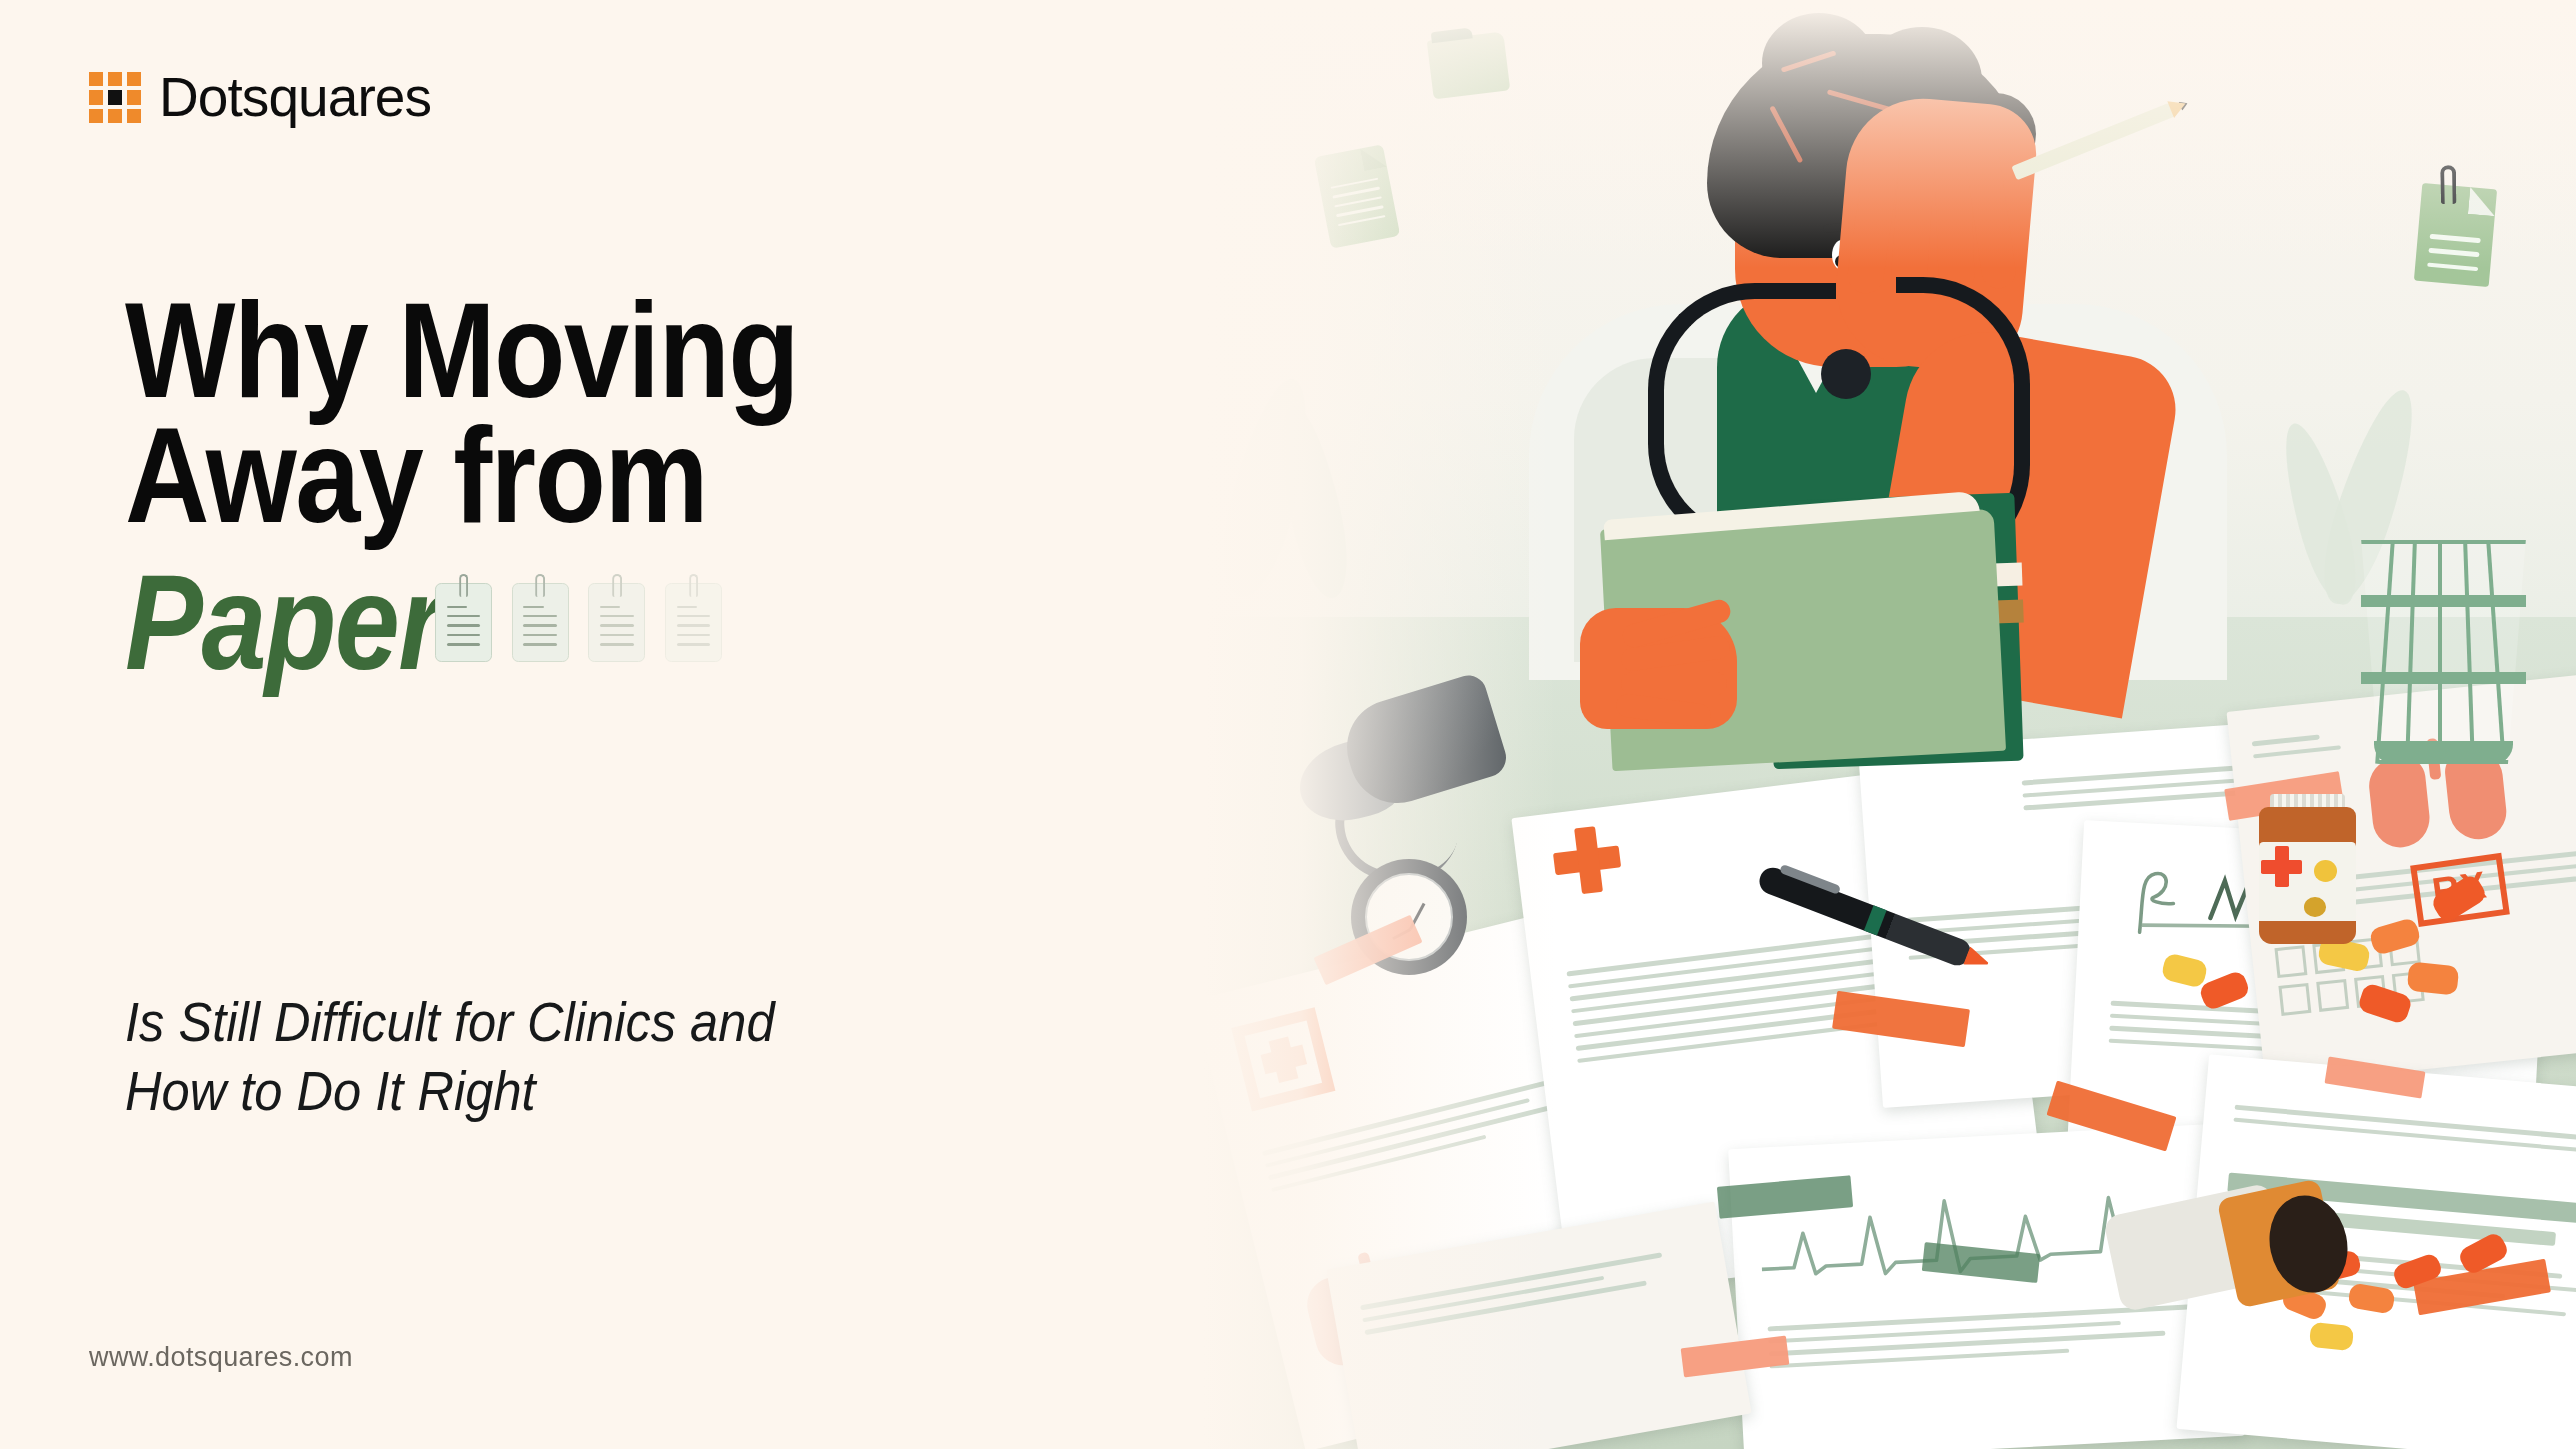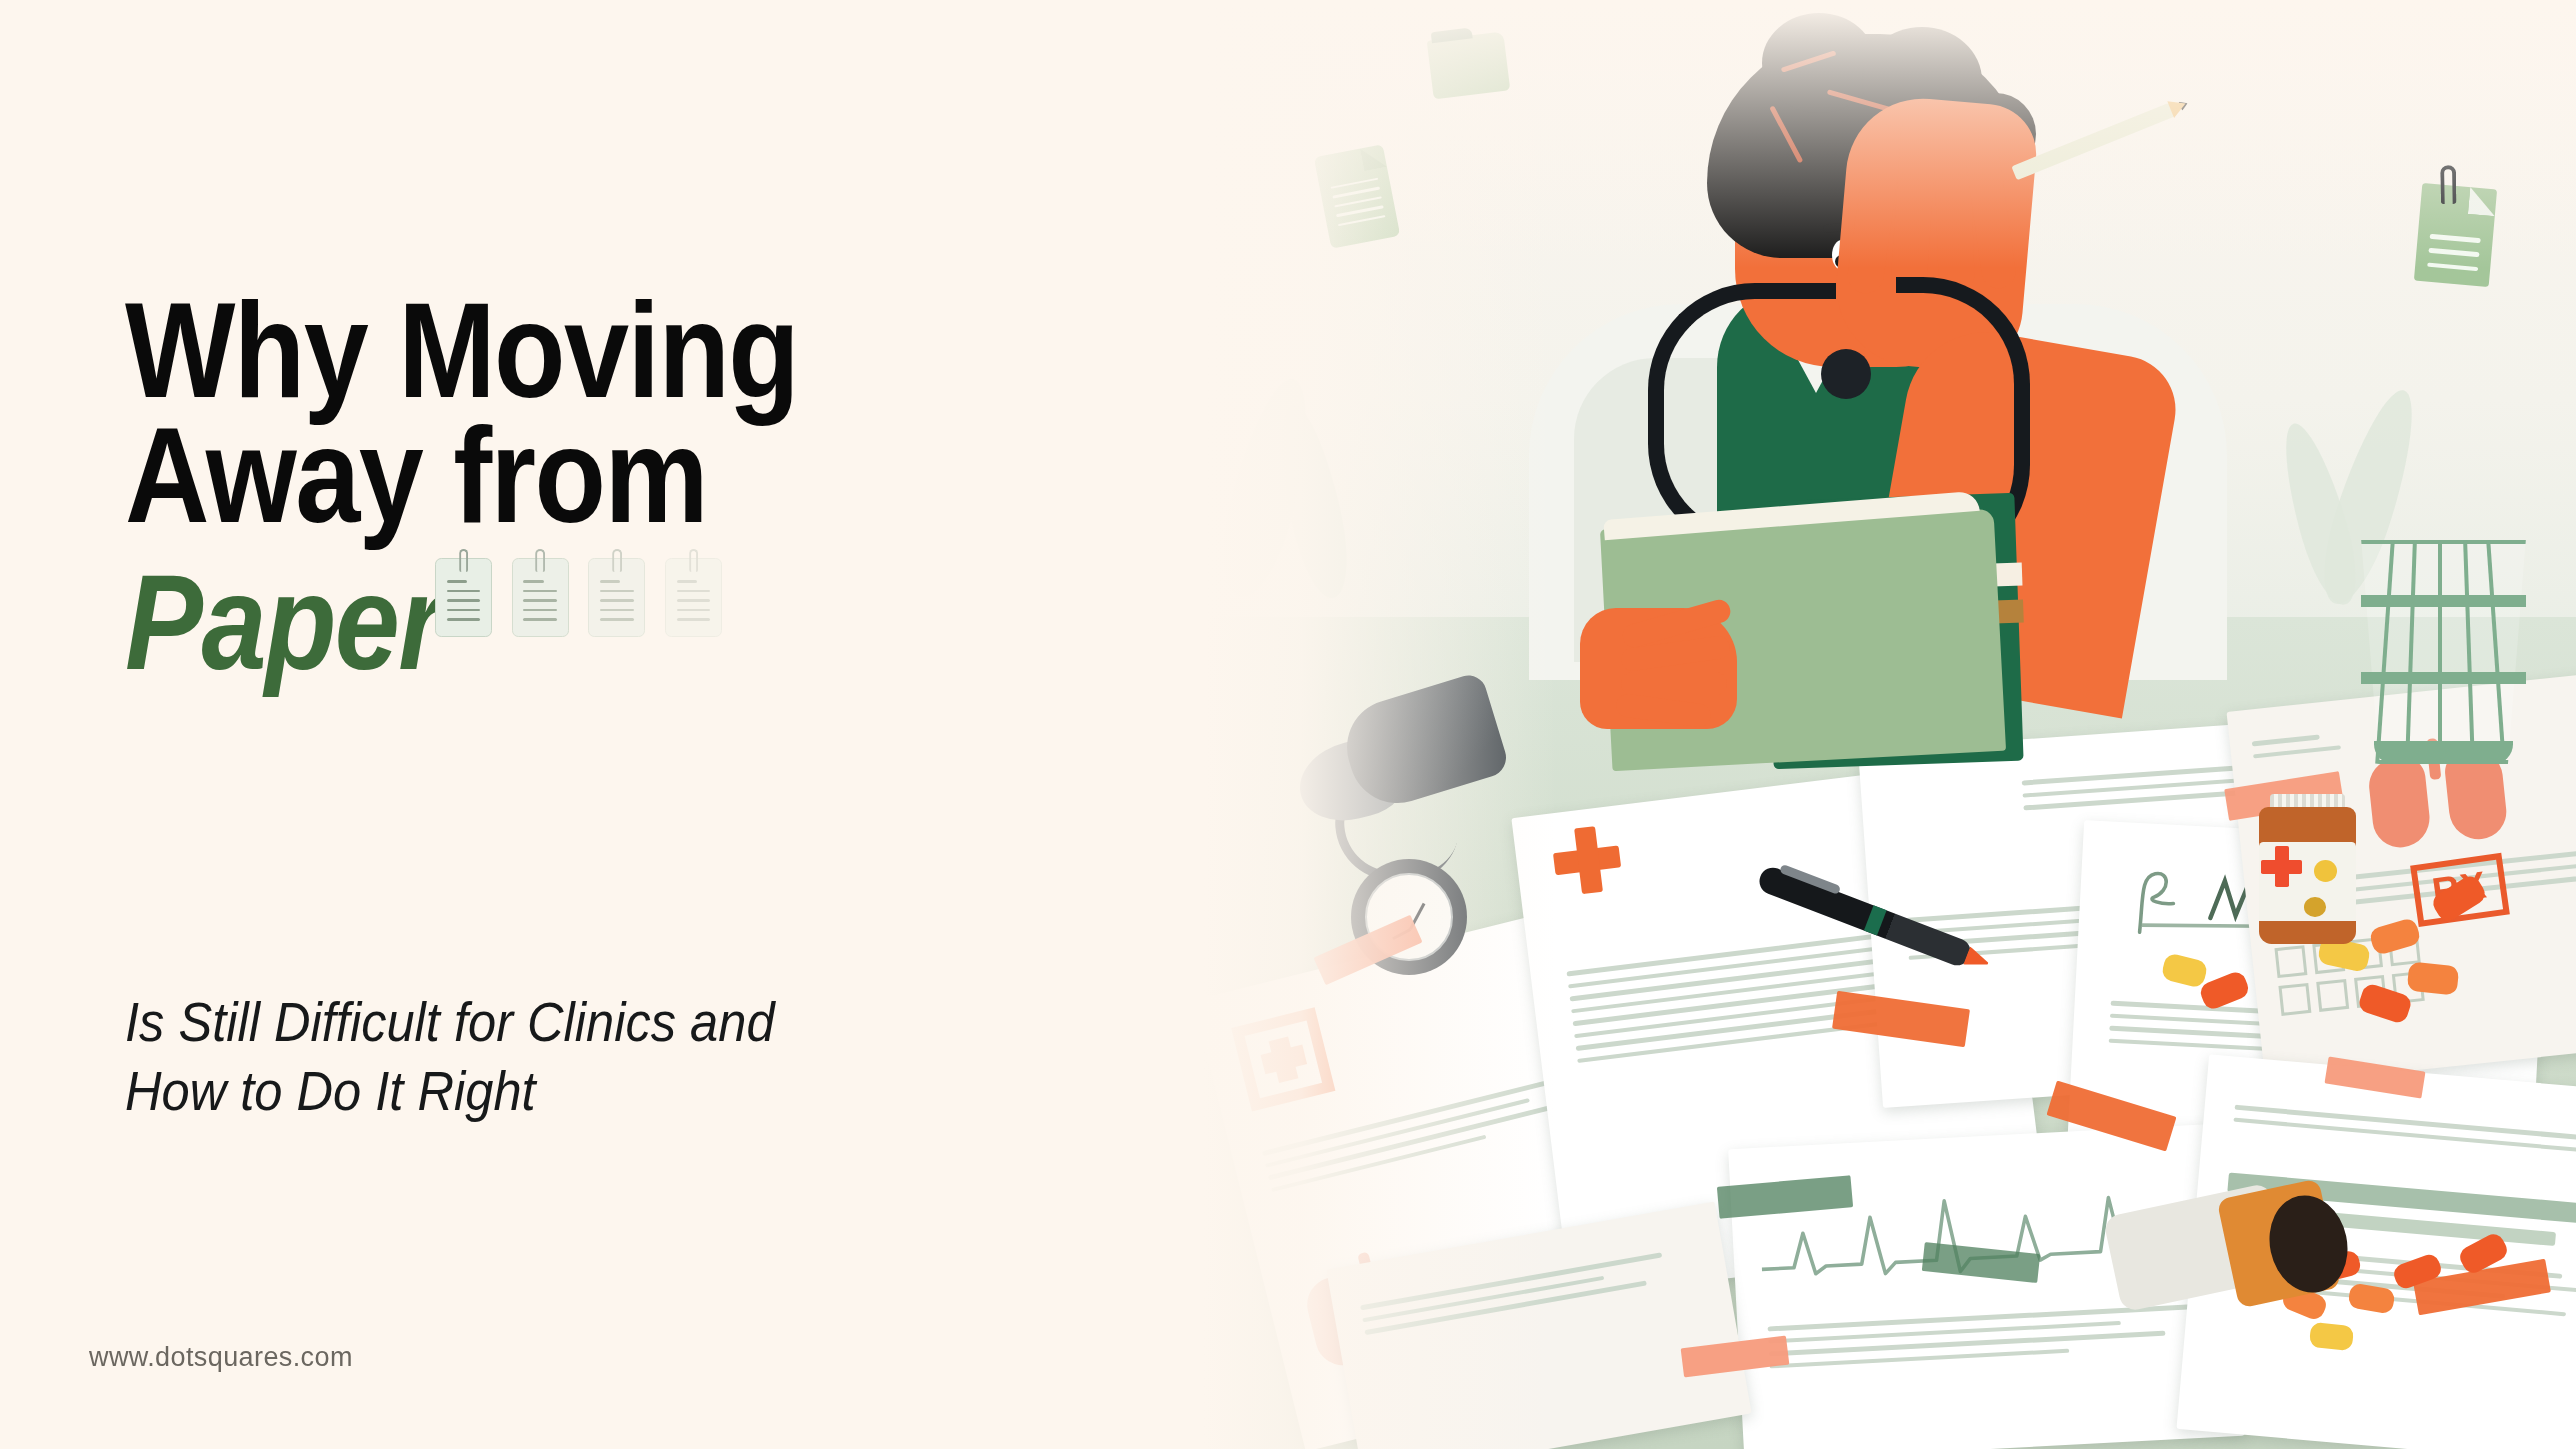--- a/index.html
+++ b/index.html
@@ -37,21 +37,21 @@
     font-weight:700;
     font-size:136px;
     line-height:0.92;
     letter-spacing:-1.8px;
     color:#0a0a0a;
     transform:scaleX(0.86);
     transform-origin:left center;
     white-space:nowrap;
   }
   .paper-row{
-    display:flex; gap:30px; margin-top:19.7px;
+    display:flex; align-items:center; gap:30px; margin-top:19.7px;
   }
   .hl-paper{
     font-family:"Liberation Sans Narrow","Liberation Sans",sans-serif;
     font-weight:700; font-style:italic;
     font-size:136px; line-height:0.95; letter-spacing:-1.8px;
     color:#3d6b3a;
     transform:scaleX(0.86);
     transform-origin:left center;
     white-space:nowrap;
   }
@@ -746,20 +746,34 @@
       <div class="pill o" style="left:1168px;top:1286px;width:45px;height:25px;transform:rotate(10deg)"></div>
       <div class="pill r" style="left:1213px;top:1259px;width:47px;height:25px;transform:rotate(-20deg)"></div>
       <div class="pill y" style="left:1129px;top:1324px;width:43px;height:25px;transform:rotate(6deg)"></div>
       <div class="pill r" style="left:1279px;top:1240px;width:47px;height:27px;transform:rotate(-28deg)"></div>
 
       <div class="fade-left"></div>
       <div class="fade-top"></div>
     </div>
   </div>
 
+  <div class="logo-block">
+    <div class="logo-grid">
+      <i></i>
+        <i></i>
+        <i></i>
+      <i></i>
+        <i class="dark"></i>
+        <i></i>
+      <i></i>
+        <i></i>
+        <i></i>
+    </div>
+    <div class="logo-word">Dotsquares</div>
+  </div>
 
   <div class="headline">
     <div class="hl-line">Why Moving</div>
     <div class="hl-line">Away from</div>
     <div class="paper-row">
       <div class="hl-paper">Paper</div>
       <div class="doc-icons">
         <div class="doc-ic o1">
           <div class="clip"></div>
           <div class="lines">

